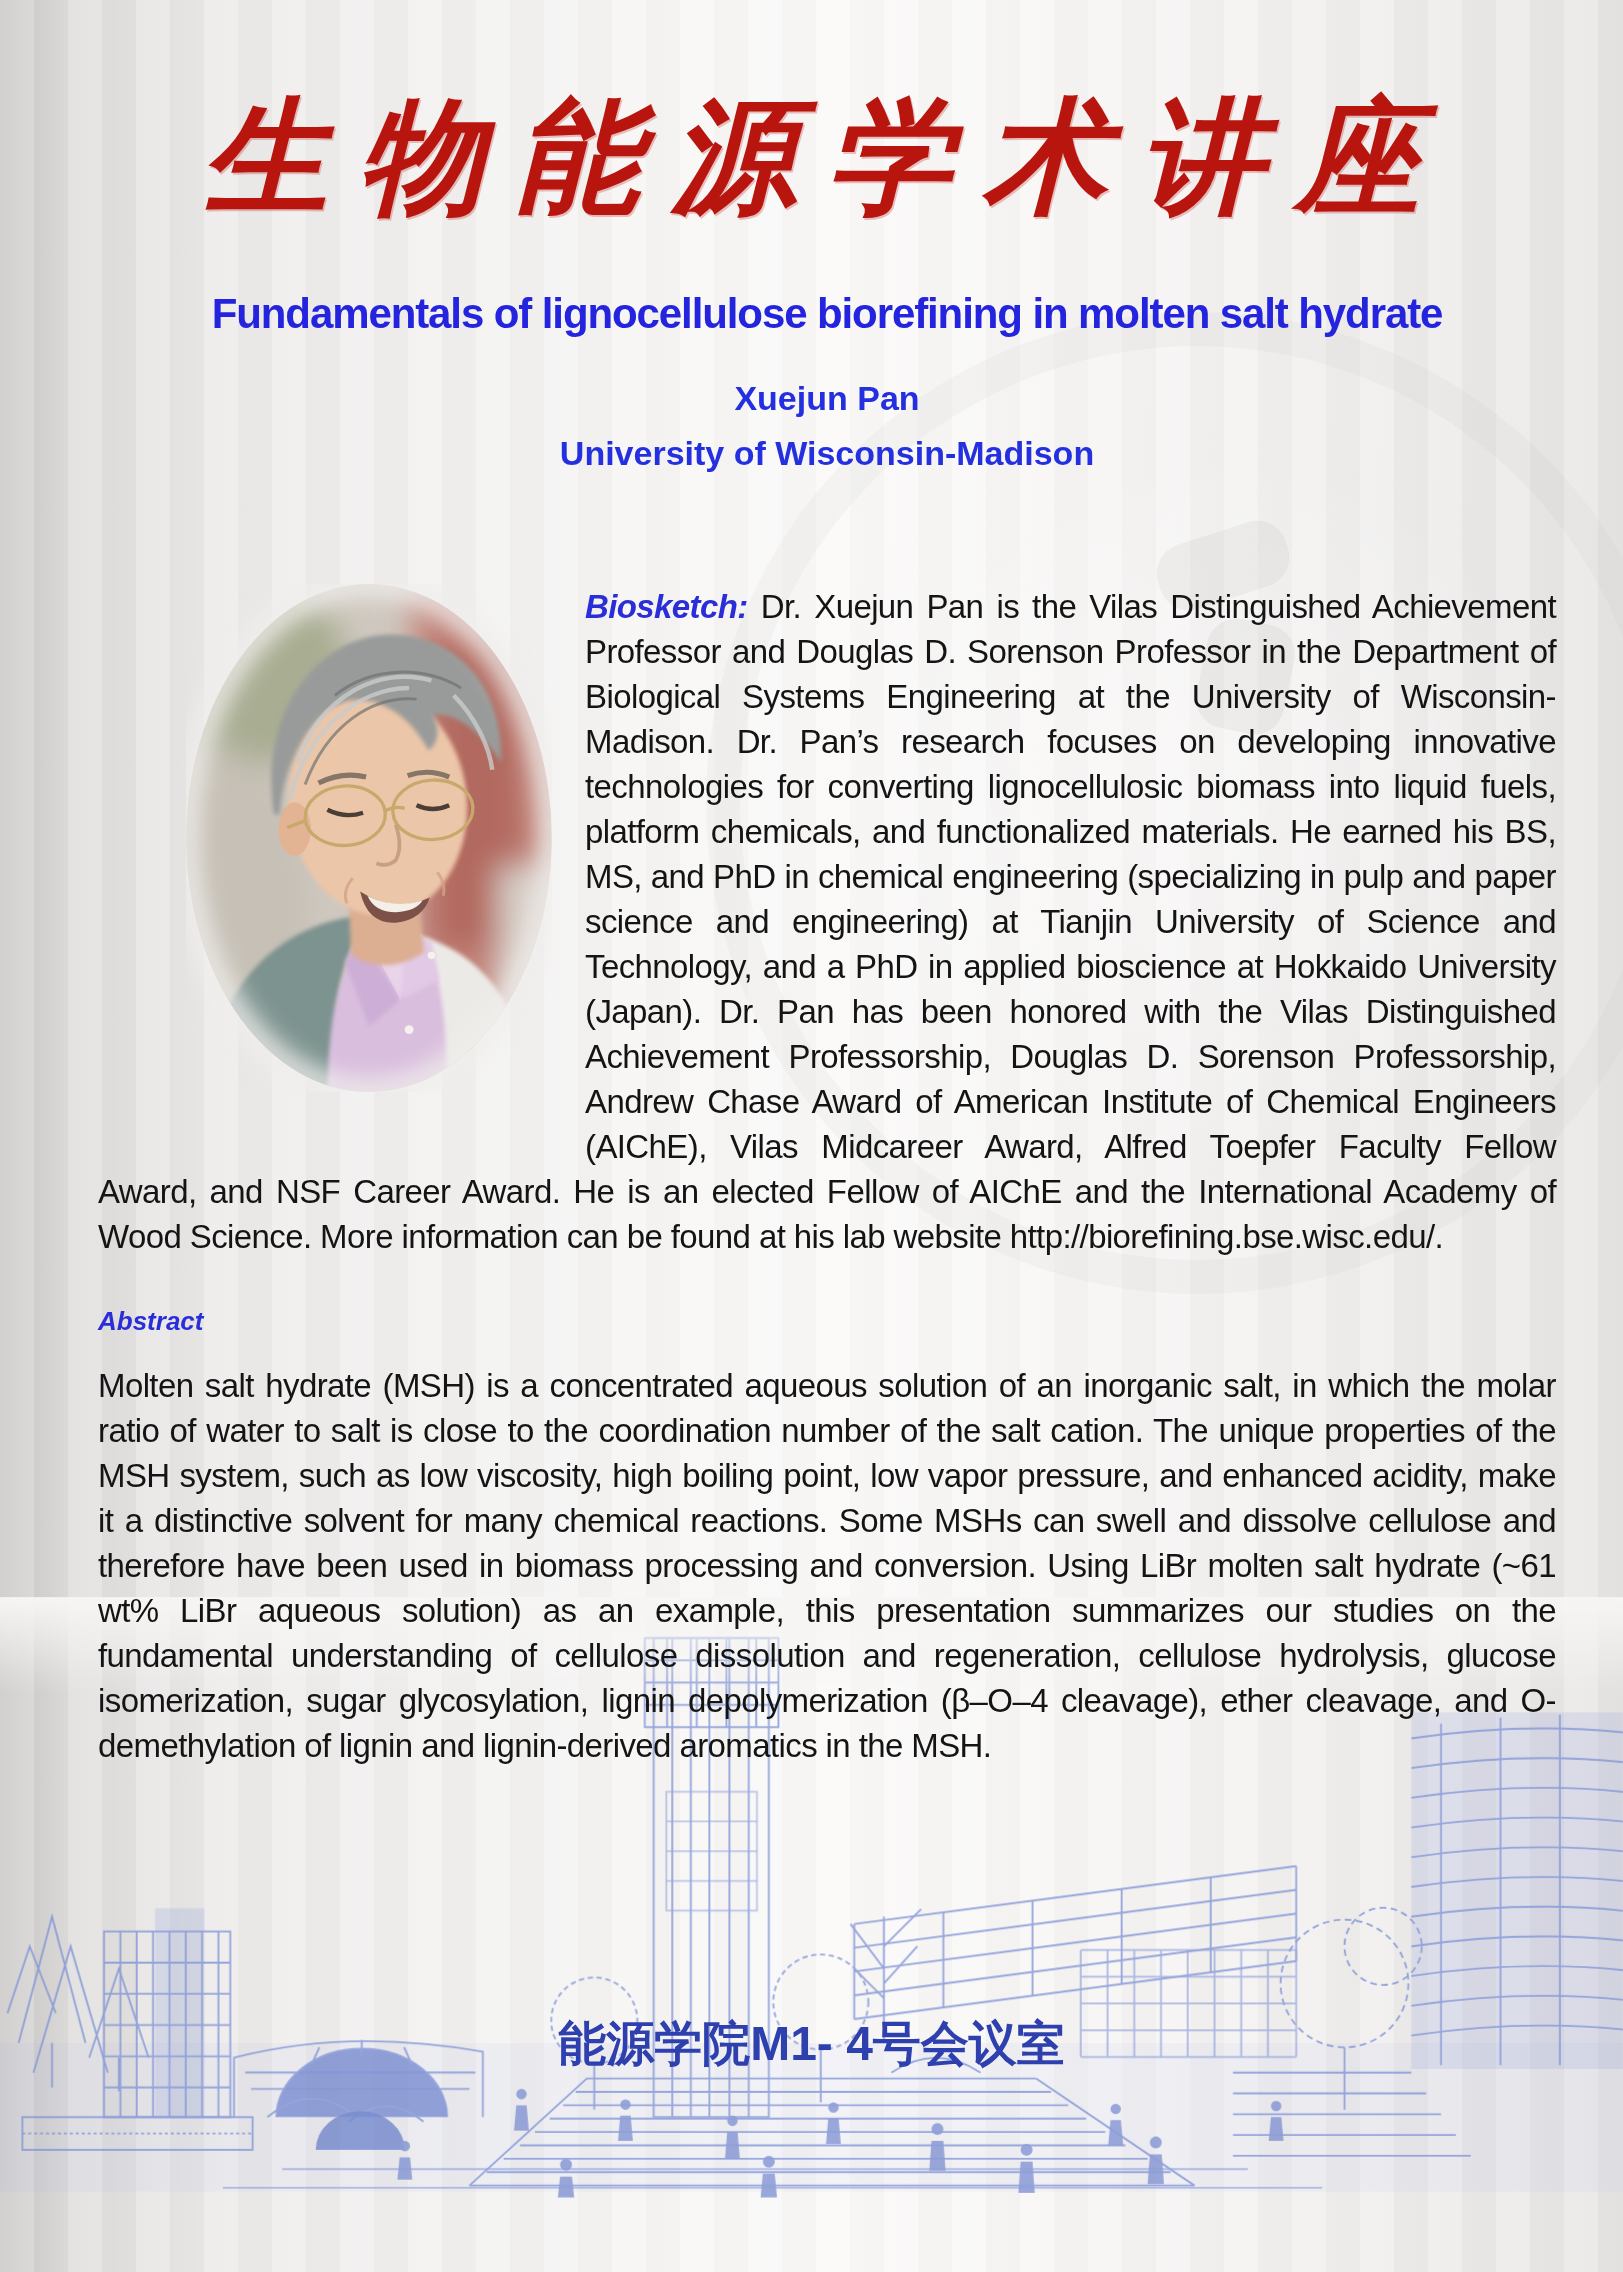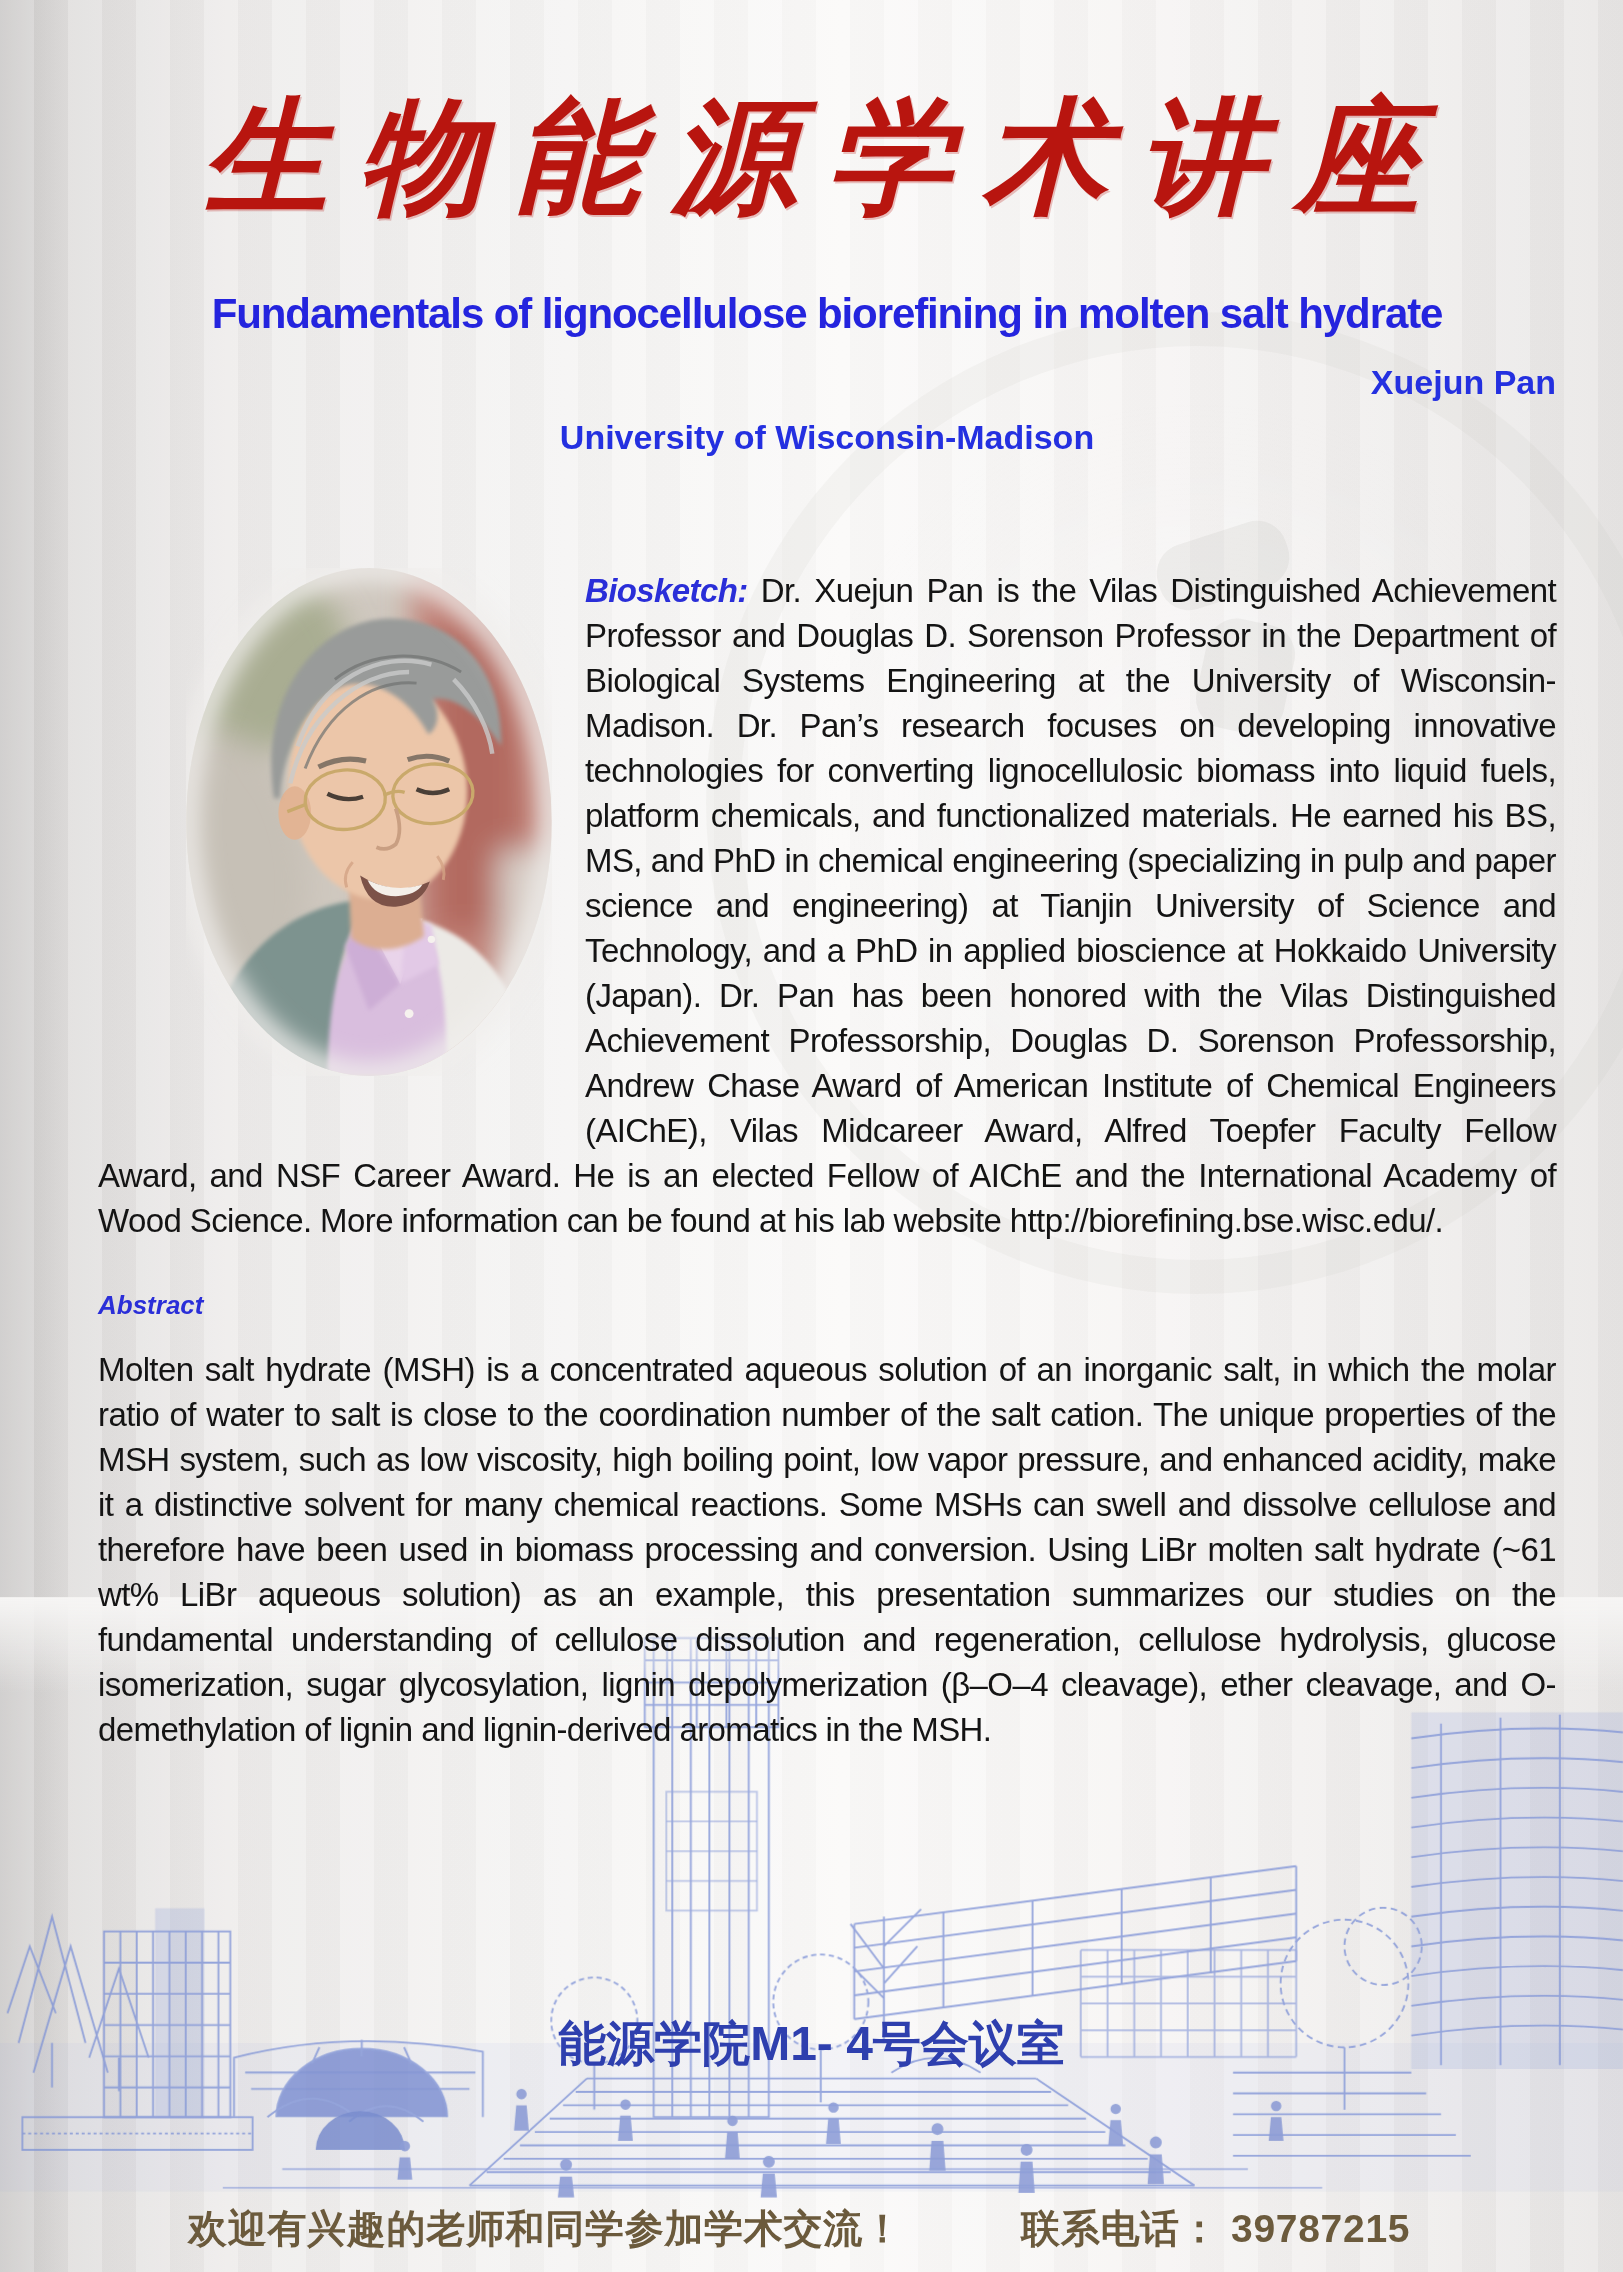--- a/index.html
+++ b/index.html
@@ -45,21 +45,21 @@
   .title-en{
     margin:62px 0 0 0;
     text-align:center;
     font-size:42px;
     line-height:1.15;
     font-weight:700;
     letter-spacing:-1.1px;
     color:#2424de;
   }
   .speaker{
-    margin-top:24px;text-align:right;
+    margin-top:40px;text-align:center;
     font-size:34px;font-weight:700;color:#2430e0;line-height:1.2;
   }
   .affiliation{
     margin-top:14px;text-align:center;
     font-size:34px;font-weight:700;color:#2430e0;line-height:1.2;
   }
   .bio-section{margin-top:110px;}
   .photo-float{
     float:left;
     width:487px;height:561px;
@@ -284,19 +284,15 @@
     <h3 class="abstract-heading">Abstract</h3>
 
     <p class="body-text abstract-body">Molten salt hydrate (MSH) is a concentrated aqueous solution of an inorganic salt, in which the molar ratio of water to salt is close to the coordination number of the salt cation. The unique properties of the MSH system, such as low viscosity, high boiling point, low vapor pressure, and enhanced acidity, make it a distinctive solvent for many chemical reactions. Some MSHs can swell and dissolve cellulose and therefore have been used in biomass processing and conversion. Using LiBr molten salt hydrate (~61 wt% LiBr aqueous solution) as an example, this presentation summarizes our studies on the fundamental understanding of cellulose dissolution and regeneration, cellulose hydrolysis, glucose isomerization, sugar glycosylation, lignin depolymerization (β–O–4 cleavage), ether cleavage, and O-demethylation of lignin and lignin-derived aromatics in the MSH.</p>
 
   </div>
 
   <div class="schedule">
     <div class="venue-line">能源学院M1- 4号会议室</div>
   </div>
 
-  <div class="footer">
-    <span class="welcome">欢迎有兴趣的老师和同学参加学术交流！</span>
-    <span class="contact">联系电话： 39787215</span>
-  </div>
 
 </div>
 
 
 </body></html>

